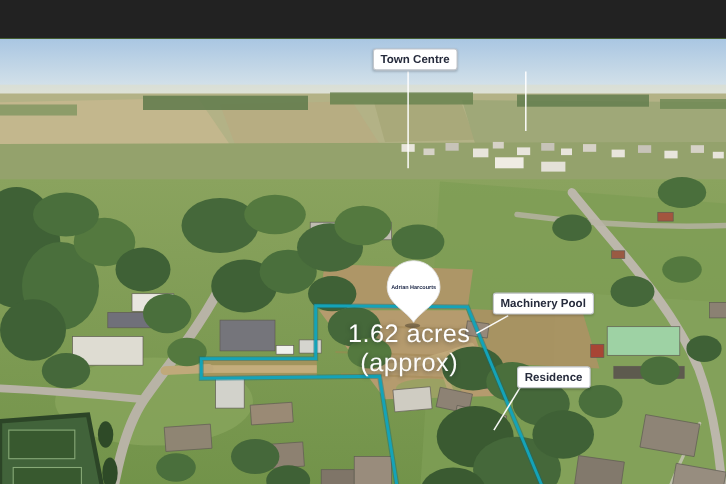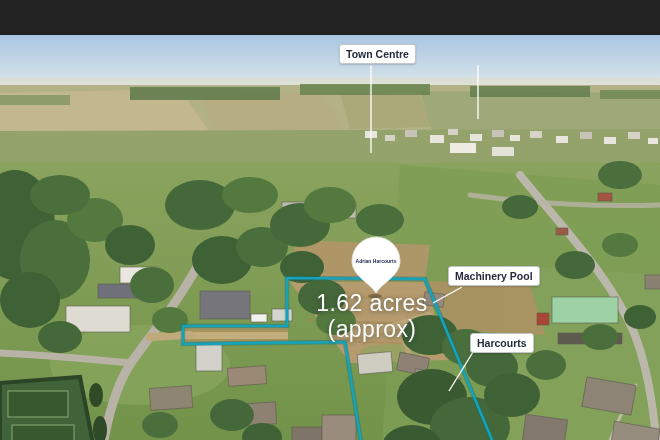--- a/index.html
+++ b/index.html
@@ -203,18 +203,18 @@
 
   <g>
     <ellipse cx="375" cy="261" rx="7" ry="2.2" fill="rgba(0,0,0,.3)"></ellipse>
     <path d="M376,258 C369,247 352,241 352,226 A24,24 0 0 1 400,226 C400,241 383,247 376,258 Z" fill="#ffffff" stroke="#e2e4e6" stroke-width=".8"></path>
     <text x="376" y="228" font-size="5" font-weight="700" fill="#1c2747" text-anchor="middle" font-family="Liberation Sans, sans-serif">Adrian Harcourts</text>
   </g>
 </svg>
 
 <div class="callout" style="left:339px;top:9px;">Town Centre</div>
 <div class="callout" style="left:448px;top:231px;">Machinery Pool</div>
-<div class="callout" style="left:470px;top:298px;">Harcourts</div>
+<div class="callout" style="left:470px;top:298px;">Residence</div>
 
 <div class="area-text area-line1">1.62 acres</div>
 <div class="area-text area-line2">(approx)</div>
 
 </div>
 
 </body></html>

